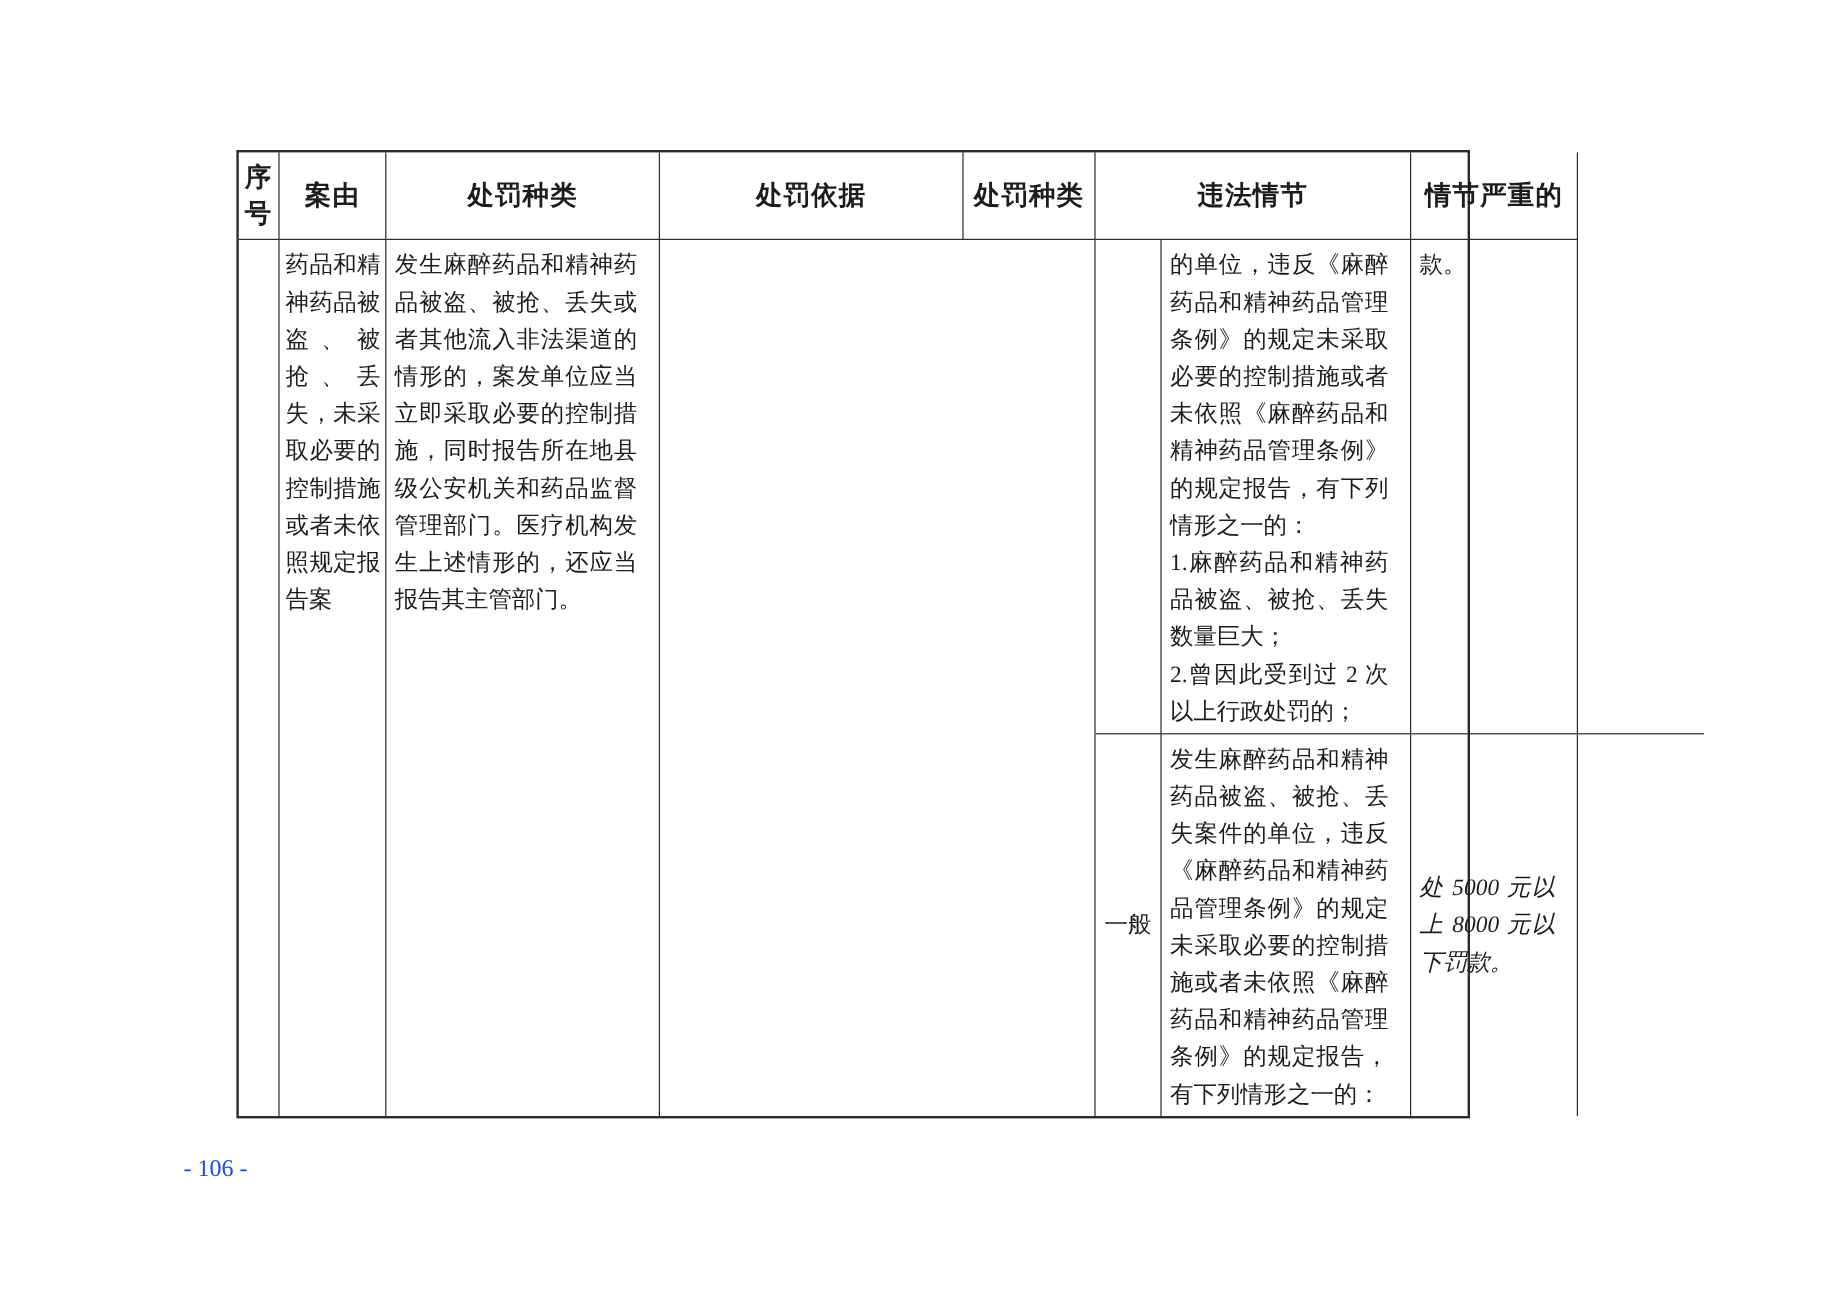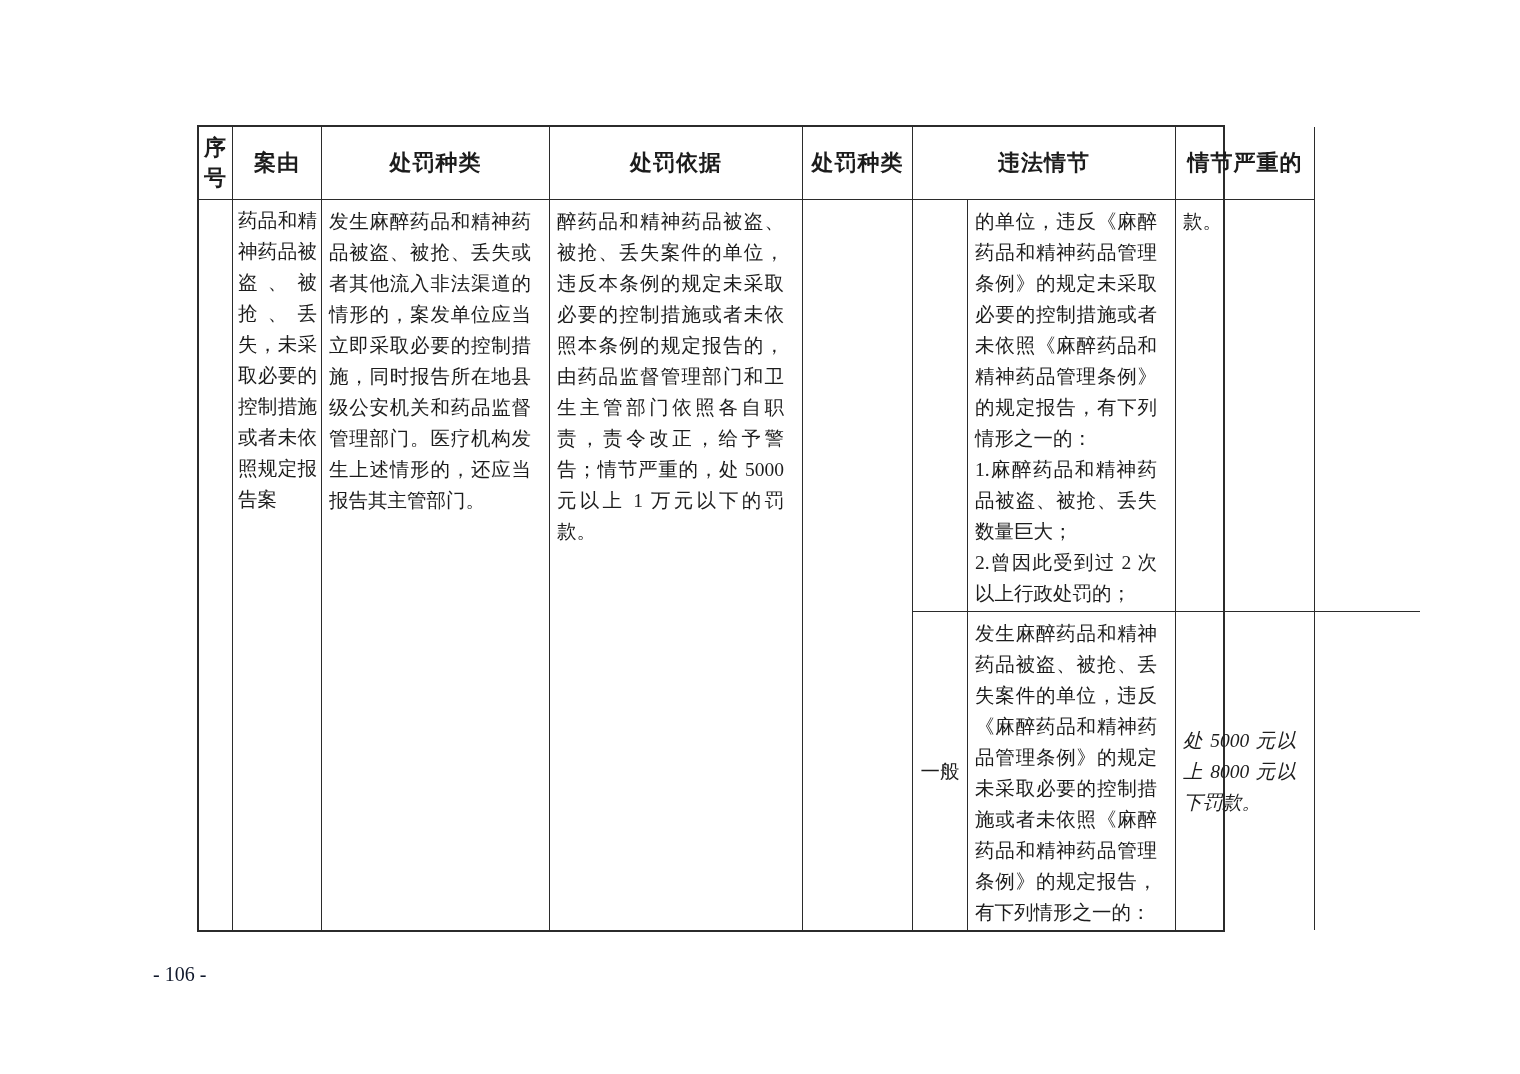--- a/index.html
+++ b/index.html
@@ -68,42 +68,41 @@
     text-align: center;
     white-space: normal;
     padding: 0;
   }
   .page-number {
     position: absolute;
     left: 153px;
     top: 963px;
     font-family: "Liberation Serif", "DejaVu Serif", serif;
     font-size: 20px;
-    color: #0f172a;
+    color: #1d4ed8;
   }
 </style>
 </head>
 <body>
 
 <div>
 
   <div class="table-frame">
 
     <div class="cell hd br bb" style="left:0; top:0; width:34px; height:73px;">序号</div>
     <div class="cell hd br bb" style="left:34px; top:0; width:89px; height:73px;">案由</div>
     <div class="cell hd br bb" style="left:123px; top:0; width:228px; height:73px;">处罚种类</div>
     <div class="cell hd br bb" style="left:351px; top:0; width:253px; height:73px;">处罚依据</div>
     <div class="cell hd br bb" style="left:604px; top:0; width:110px; height:73px;">处罚种类</div>
     <div class="cell hd br bb" style="left:714px; top:0; width:263px; height:73px;">违法情节</div>
     <div class="cell hd br bb" style="left:977px; top:0; width:139px; height:73px;">情节严重的</div>
 
     <div class="cell bd br" style="left:0; top:73px; width:34px; height:730px;"></div>
     <div class="cell bd bd-narrow br" style="left:34px; top:73px; width:89px; height:730px;">药品和精神药品被盗、被抢、丢失，未采取必要的控制措施或者未依照规定报告案</div>
     <div class="cell bd br" style="left:123px; top:73px; width:228px; height:730px;">发生麻醉药品和精神药品被盗、被抢、丢失或者其他流入非法渠道的情形的，案发单位应当立即采取必要的控制措施，同时报告所在地县级公安机关和药品监督管理部门。医疗机构发生上述情形的，还应当报告其主管部门。</div>
-    <div class="cell bd br" style="left:351px; top:73px; width:253px; height:730px;">醉药品和精神药品被盗、被抢、丢失案件的单位，违反本条例的规定未采取必要的控制措施或者未依照本条例的规定报告的，由药品监督管理部门和卫生主管部门依照各自职责，责令改正，给予警告；情节严重的，处 5000 元以上 1 万元以下的罚款。</div>
     <div class="cell bd br" style="left:604px; top:73px; width:110px; height:730px;"></div>
 
     <div class="cell bd br bb" style="left:714px; top:73px; width:55px; height:412px;"></div>
     <div class="cell bd br bb" style="left:769px; top:73px; width:208px; height:412px;">的单位，违反《麻醉药品和精神药品管理条例》的规定未采取必要的控制措施或者未依照《麻醉药品和精神药品管理条例》的规定报告，有下列情形之一的：
 1.麻醉药品和精神药品被盗、被抢、丢失数量巨大；
 2.曾因此受到过 2 次以上行政处罚的；
 3.造成重大社会危害后果或者其他危害后果。</div>
     <div class="cell bd br bb" style="left:977px; top:73px; width:139px; height:412px;">款。</div>
     <div class="cell bd bb" style="left:1116px; top:73px; width:105px; height:412px;"></div>
 

